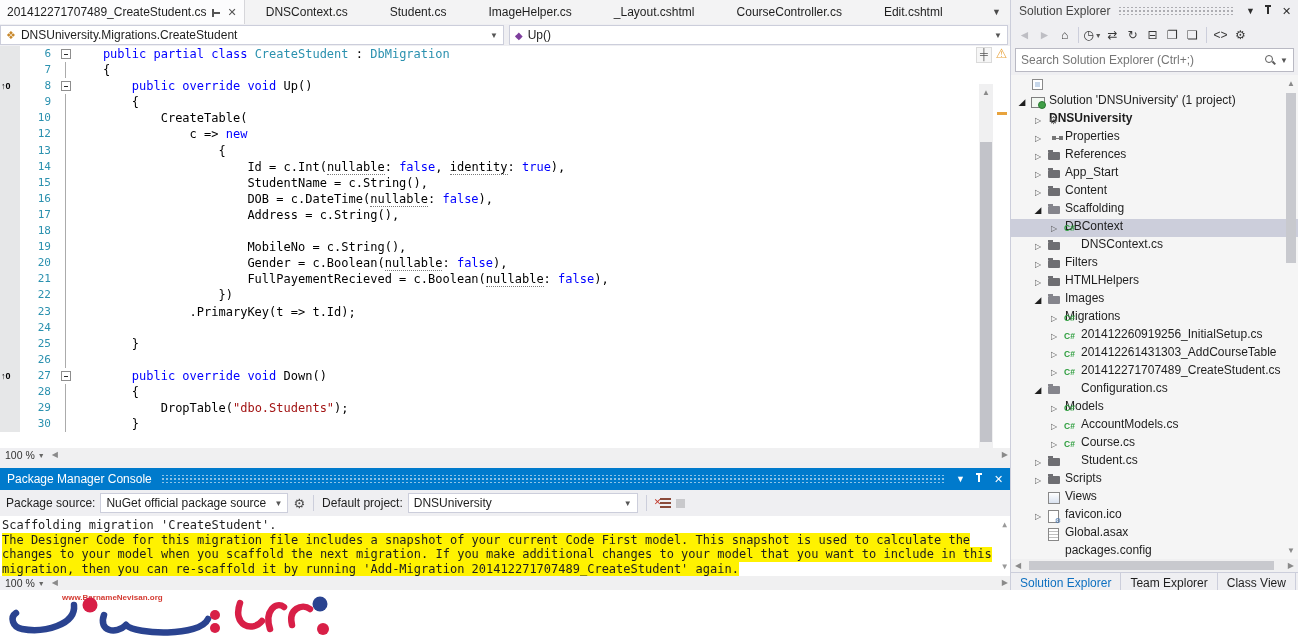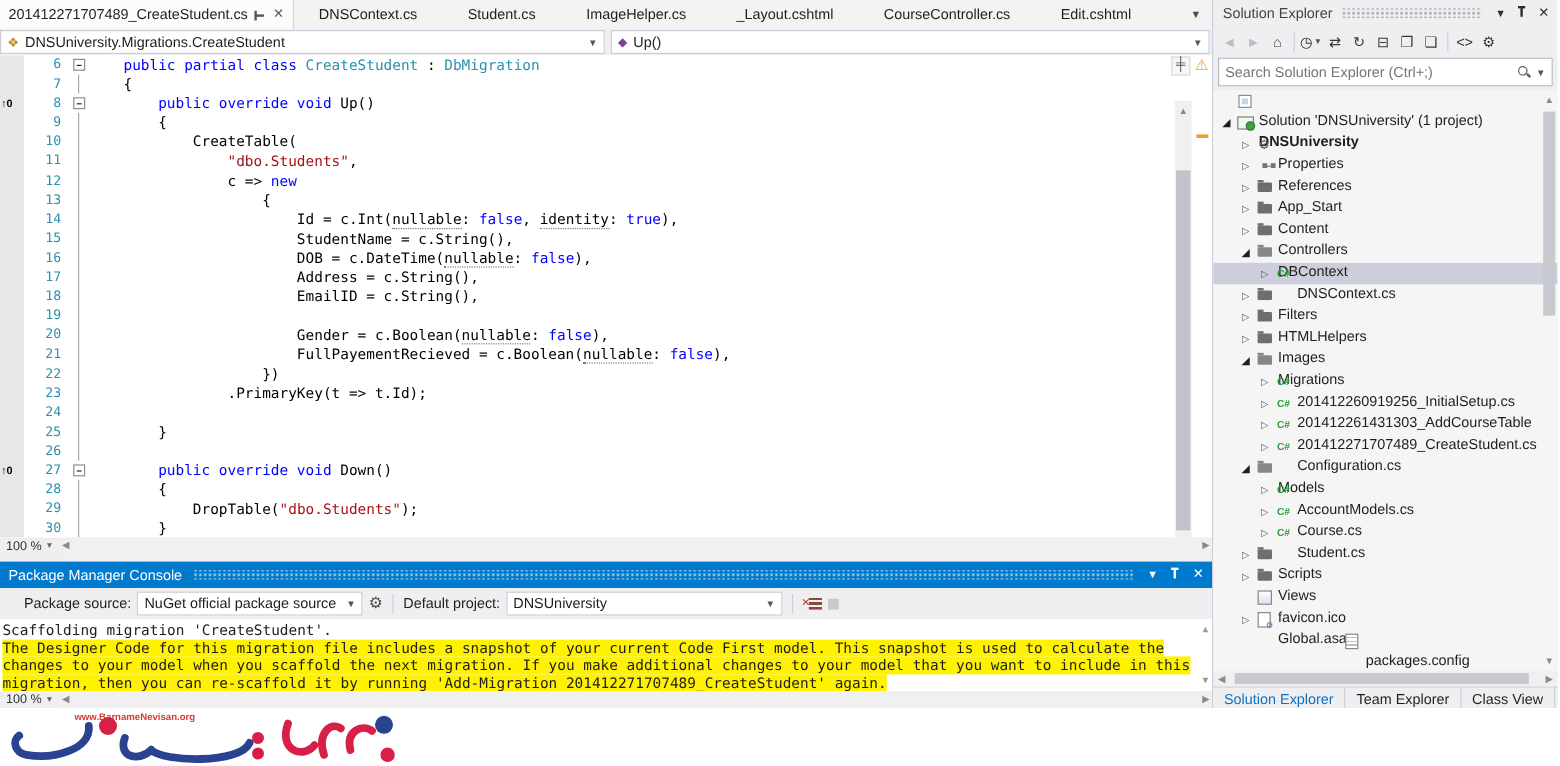--- a/index.html
+++ b/index.html
@@ -65,21 +65,21 @@
 
   
   .pmc-title{height:22px;background:#007ACC;color:#fff;display:flex;align-items:center;padding:0 4px 0 7px;gap:6px;}
   .t-dots{flex:1;height:8px;margin:0 3px;background-image:radial-gradient(rgba(255,255,255,.55) 1px,transparent 1.3px);
           background-size:4px 4px;background-position:0 2px;}
   .t-btn{width:15px;text-align:center;color:inherit;font-size:9px;}
   .pin-v{width:11px;height:12px;position:relative;color:#fff;}
   .pin-v::before{content:"";position:absolute;left:4px;top:1px;width:2px;height:8px;background:currentColor;}
   .pin-v::after{content:"";position:absolute;left:2px;top:0;width:6px;height:2px;background:currentColor;}
   .x11{font-size:11px;line-height:1;}
-  .pmc-toolbar{height:26px;display:flex;align-items:center;background:#EFEFF2;padding:0 20px;gap:5px;}
+  .pmc-toolbar{height:26px;display:flex;align-items:center;background:#EFEFF2;padding:0 6px;gap:5px;}
   .pmc-toolbar .lab{color:#1E1E1E;}
   .pmc-combo1{width:188px;}
   .pmc-combo2{width:230px;}
   .gear{font-size:13px;color:#4A4A4A;}
   .tb-sep{width:1px;height:16px;background:#CCCEDB;margin:0 3px;}
   .clear-ic{position:relative;width:16px;height:12px;}
   .clear-ic::before{content:"";position:absolute;left:5px;top:1px;right:0;height:10px;
         background:repeating-linear-gradient(#8A4A3A 0 2px,transparent 2px 4px);}
   .clear-ic::after{content:"✕";position:absolute;left:-1px;top:0;font-size:9px;font-weight:bold;color:#C0392B;}
   .stop-ic{width:9px;height:9px;background:#C9C9CC;}
@@ -215,26 +215,20 @@
             <span class="ln-code"><span>        {</span></span>
           </div>
           <div class="ln">
             <span class="ln-margin"></span>
             <span class="ln-num">10</span>
             <span class="ln-fold fold-line"></span>
             <span class="ln-code"><span>            CreateTable(</span></span>
           </div>
           <div class="ln">
             <span class="ln-margin"></span>
-            <span class="ln-num">11</span>
-            <span class="ln-fold fold-line"></span>
-            <span class="ln-code"><span>                </span><span class="ss">"dbo.Students"</span><span>,</span></span>
-          </div>
-          <div class="ln">
-            <span class="ln-margin"></span>
             <span class="ln-num">12</span>
             <span class="ln-fold fold-line"></span>
             <span class="ln-code"><span>                c =&gt; </span><span class="sk">new</span></span>
           </div>
           <div class="ln">
             <span class="ln-margin"></span>
             <span class="ln-num">13</span>
             <span class="ln-fold fold-line"></span>
             <span class="ln-code"><span>                    {</span></span>
           </div>
@@ -259,26 +253,26 @@
           <div class="ln">
             <span class="ln-margin"></span>
             <span class="ln-num">17</span>
             <span class="ln-fold fold-line"></span>
             <span class="ln-code"><span>                        Address = c.String(),</span></span>
           </div>
           <div class="ln">
             <span class="ln-margin"></span>
             <span class="ln-num">18</span>
             <span class="ln-fold fold-line"></span>
-            <span class="ln-code"><span>                        EmailID = c.String(),</span></span>
           </div>
           <div class="ln">
             <span class="ln-margin"></span>
             <span class="ln-num">19</span>
             <span class="ln-fold fold-line"></span>
+            <span class="ln-code"><span>                        MobileNo = c.String(),</span></span>
           </div>
           <div class="ln">
             <span class="ln-margin"></span>
             <span class="ln-num">20</span>
             <span class="ln-fold fold-line"></span>
             <span class="ln-code"><span>                        Gender = c.Boolean(</span><span class="sa">nullable</span><span>: </span><span class="sk">false</span><span>),</span></span>
           </div>
           <div class="ln">
             <span class="ln-margin"></span>
             <span class="ln-num">21</span>
@@ -471,21 +465,21 @@
           <span class="ic ic-folder">
             <i></i>
           </span>
           <span class="lbl">Content</span>
         </div>
         <div class="tr" style="padding-left: 20px;">
           <span class="exp">▷</span>
           <span class="ic ic-folder">
             <i></i>
           </span>
-          <span class="lbl">Controllers</span>
+          <span class="lbl">Scaffolding</span>
         </div>
         <div class="tr" style="padding-left: 20px;">
           <span class="exp open">◢</span>
           <span class="ic ic-folder ic-folder-open">
             <i></i>
           </span>
           <span class="lbl">DBContext</span>
         </div>
         <div class="tr sel" style="padding-left: 36px;">
           <span class="exp">▷</span>
@@ -583,21 +577,21 @@
           </span>
           <span class="lbl">favicon.ico</span>
         </div>
         <div class="tr" style="padding-left: 20px;">
           <span class="exp">▷</span>
           <span class="ic ic-gearfile">
             <i></i>
           </span>
           <span class="lbl">Global.asax</span>
         </div>
-        <div class="tr" style="padding-left: 20px; justify-content: center;">
+        <div class="tr" style="padding-left: 20px;">
           <span class="exp"></span>
           <span class="ic ic-config">
             <i></i>
           </span>
           <span class="lbl">packages.config</span>
         </div>
         <div class="tree-vs">
         <span class="up">▲</span>
         <span class="dn">▼</span>
         <span class="th"></span>

